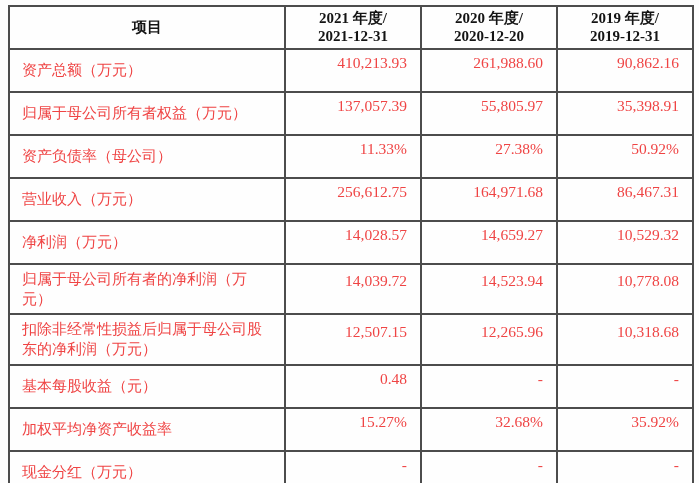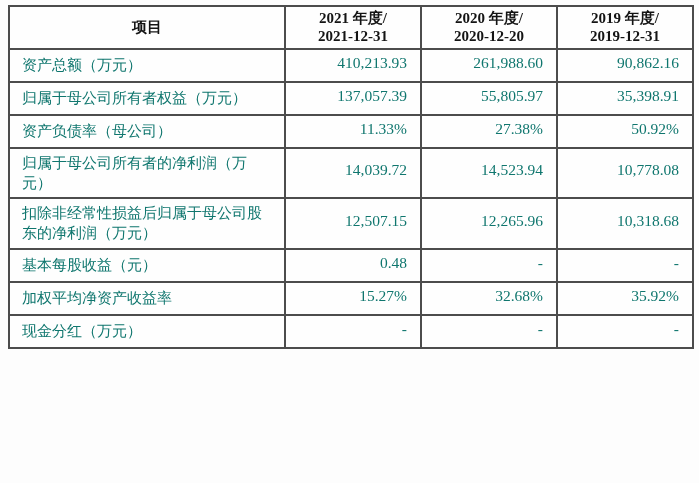--- a/index.html
+++ b/index.html
@@ -20,21 +20,21 @@
     left: 8px; top: 5px;
     width: 684px;
     border-collapse: collapse;
     table-layout: fixed;
     background: #fefefe;
   }
   table.fin-table col.c-label { width: 276px; }
   table.fin-table col.c-val   { width: 136px; }
   table.fin-table th, table.fin-table td {
     border: 2px solid #4c4c4c;
-    color: #0f766e;
+    color: #ef4444;
     font-size: 15px;
     vertical-align: middle;
   }
   table.fin-table thead th {
     font-weight: bold;
     text-align: center;
     padding: 2px 4px;
     height: 38px;
     line-height: 1.22;
     white-space: pre-line;
@@ -42,21 +42,21 @@
   }
   table.fin-table tbody th.row-label {
     font-weight: normal;
     text-align: left;
     padding: 4px 8px 4px 12px;
     height: 29px;
     line-height: 1.35;
   }
   table.fin-table tbody td.cell-value {
     text-align: right;
-    padding: 4px 13px 9px 6px;
+    padding: 4px 13px 19px 6px;
     height: 29px;
     font-size: 15.5px;
   }
 </style>
 </head>
 <body>
 
 <div class="page">
   <table class="fin-table">
     <colgroup>
@@ -89,20 +89,32 @@
           <td class="cell-value">55,805.97</td>
           <td class="cell-value">35,398.91</td>
         </tr>
         <tr>
           <th class="row-label">资产负债率（母公司）</th>
           <td class="cell-value">11.33%</td>
           <td class="cell-value">27.38%</td>
           <td class="cell-value">50.92%</td>
         </tr>
         <tr>
+          <th class="row-label">营业收入（万元）</th>
+          <td class="cell-value">256,612.75</td>
+          <td class="cell-value">164,971.68</td>
+          <td class="cell-value">86,467.31</td>
+        </tr>
+        <tr>
+          <th class="row-label">净利润（万元）</th>
+          <td class="cell-value">14,028.57</td>
+          <td class="cell-value">14,659.27</td>
+          <td class="cell-value">10,529.32</td>
+        </tr>
+        <tr>
           <th class="row-label">归属于母公司所有者的净利润（万元）</th>
           <td class="cell-value">14,039.72</td>
           <td class="cell-value">14,523.94</td>
           <td class="cell-value">10,778.08</td>
         </tr>
         <tr>
           <th class="row-label">扣除非经常性损益后归属于母公司股东的净利润（万元）</th>
           <td class="cell-value">12,507.15</td>
           <td class="cell-value">12,265.96</td>
           <td class="cell-value">10,318.68</td>

